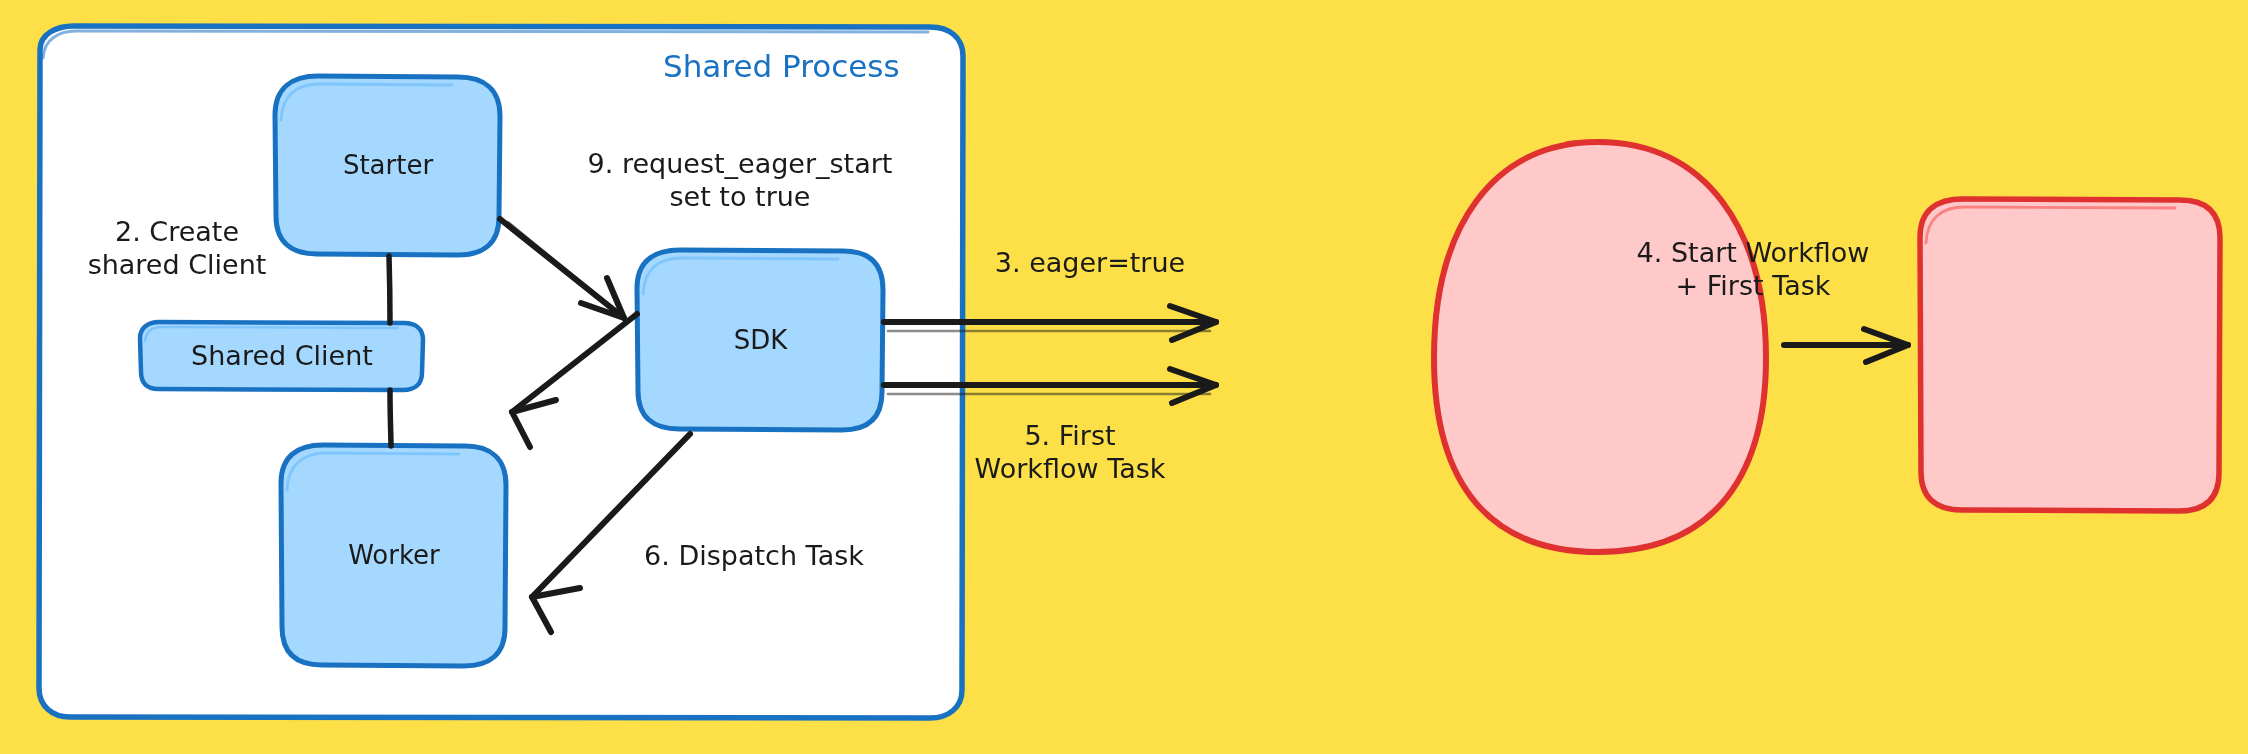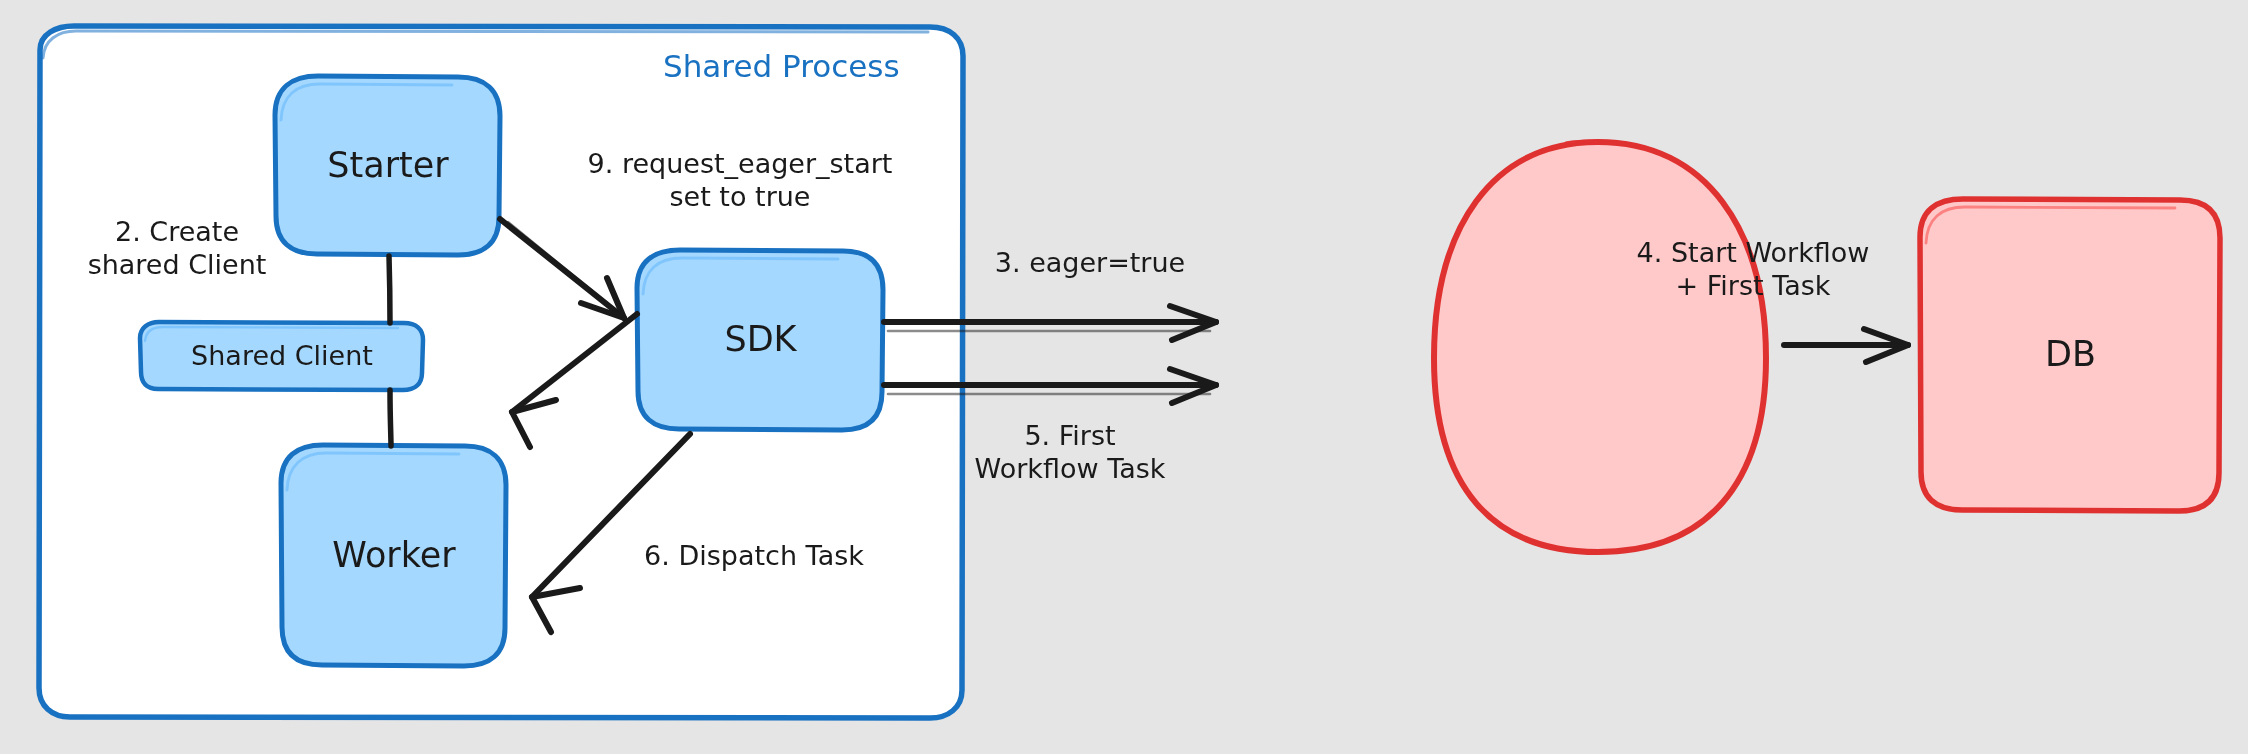--- a/index.html
+++ b/index.html
@@ -11,21 +11,21 @@
   body {
     width: 2248px;
     height: 754px;
     overflow: hidden;
     font-family: "DejaVu Sans", sans-serif;
   }
   #canvas {
     position: relative;
     width: 2248px;
     height: 754px;
-    background: #e5e5e5;
+    background: #fde047;
   }
   #canvas svg.layer {
     position: absolute;
     top: 0;
     left: 0;
     width: 2248px;
     height: 754px;
   }
   .node-label {
     position: absolute;
@@ -48,21 +48,21 @@
     line-height: 1.22;
     pointer-events: none;
   }
   .container-title {
     position: absolute;
     color: #1971c2;
     font-family: "DejaVu Sans", sans-serif;
     white-space: pre;
     pointer-events: none;
   }
-  .sz-xl { font-size: 35px; }
+  .sz-xl { font-size: 26px; }
   .sz-lg { font-size: 31px; }
   .sz-md { font-size: 27px; }
 </style>
 </head>
 <body>
 
 <div id="canvas">
 
   <svg class="layer" viewBox="0 0 2248 754" xmlns="http://www.w3.org/2000/svg">
 
@@ -203,21 +203,20 @@
 
   <div class="node-label sz-xl" style="left:276px; top:76px; width:224px; height:179px;">Starter</div>
 
   <div class="node-label sz-md" style="left:141px; top:322px; width:282px; height:68px;">Shared Client</div>
 
   <div class="node-label sz-xl" style="left:638px; top:250px; width:245px; height:180px;">SDK</div>
 
   <div class="node-label sz-xl" style="left:282px; top:445px; width:224px; height:221px;">Worker</div>
 
 
-  <div class="node-label sz-xl" style="left:1921px; top:199px; width:299px; height:312px;">DB</div>
 
   <div class="edge-label sz-md" style="left:42px; top:216px; width:270px;">2. Create
 shared Client</div>
 
   <div class="edge-label sz-md" style="left:540px; top:148px; width:400px;">9. request_eager_start
 set to true</div>
 
 
   <div class="edge-label sz-md" style="left:960px; top:247px; width:260px;">3. eager=true</div>
 

